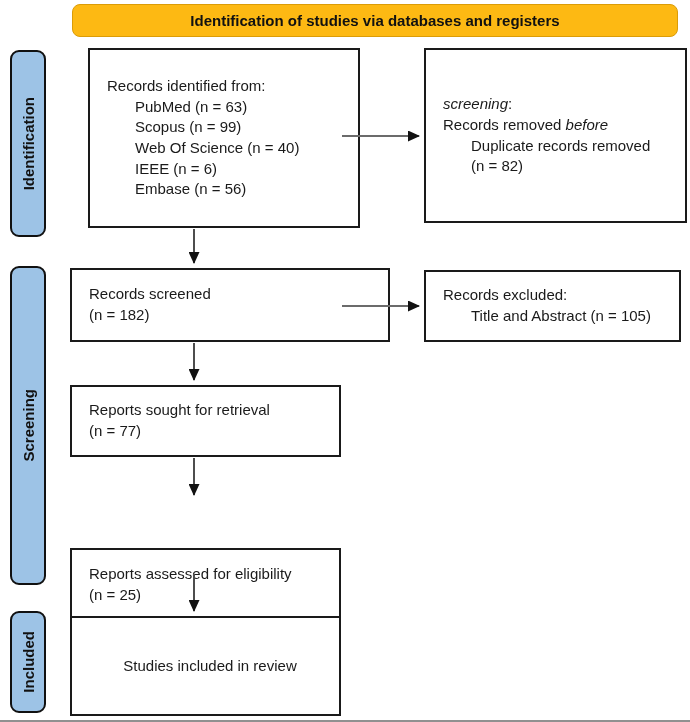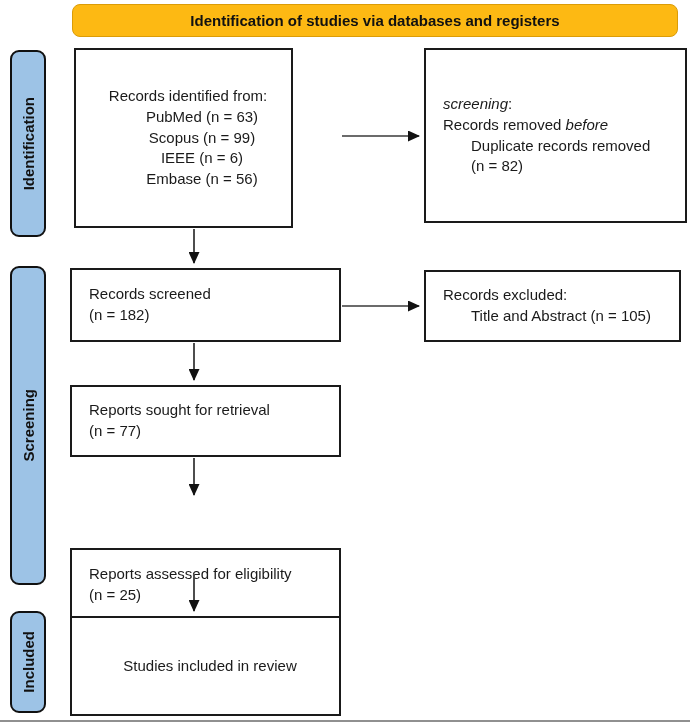--- a/index.html
+++ b/index.html
@@ -64,40 +64,41 @@
   <div class="stage" style="top:50px;height:187px;">
     <span>Identification</span>
   </div>
   <div class="stage" style="top:266px;height:319px;">
     <span>Screening</span>
   </div>
   <div class="stage" style="top:611px;height:102px;">
     <span>Included</span>
   </div>
 
-  <div class="box" style="left:74px;top:48px;width:219px;height:180px;align-items:center;">
+  <div class="box" style="left:88px;top:48px;width:272px;height:180px;">
     <div>Records identified from:</div>
     <div class="indent">PubMed (n = 63)</div>
     <div class="indent">Scopus (n = 99)</div>
+    <div class="indent">Web Of Science (n = 40)</div>
     <div class="indent">IEEE (n = 6)</div>
     <div class="indent">Embase (n = 56)</div>
   </div>
 
   <div class="box" style="left:424px;top:48px;width:263px;height:175px;">
     <div>
       <span class="it">screening</span><span>:</span>
     </div>
     <div>
       <span>Records removed </span><span class="it">before</span>
     </div>
     <div class="indent">Duplicate records removed</div>
     <div class="indent">(n = 82)</div>
   </div>
 
-  <div class="box" style="left:70px;top:268px;width:271px;height:74px;">
+  <div class="box" style="left:70px;top:268px;width:320px;height:74px;">
     <div>Records screened</div>
     <div>(n = 182)</div>
   </div>
 
   <div class="box" style="left:424px;top:270px;width:257px;height:72px;">
     <div>Records excluded:</div>
     <div class="indent">Title and Abstract (n = 105)</div>
   </div>
 
   <div class="box" style="left:70px;top:385px;width:271px;height:72px;">

